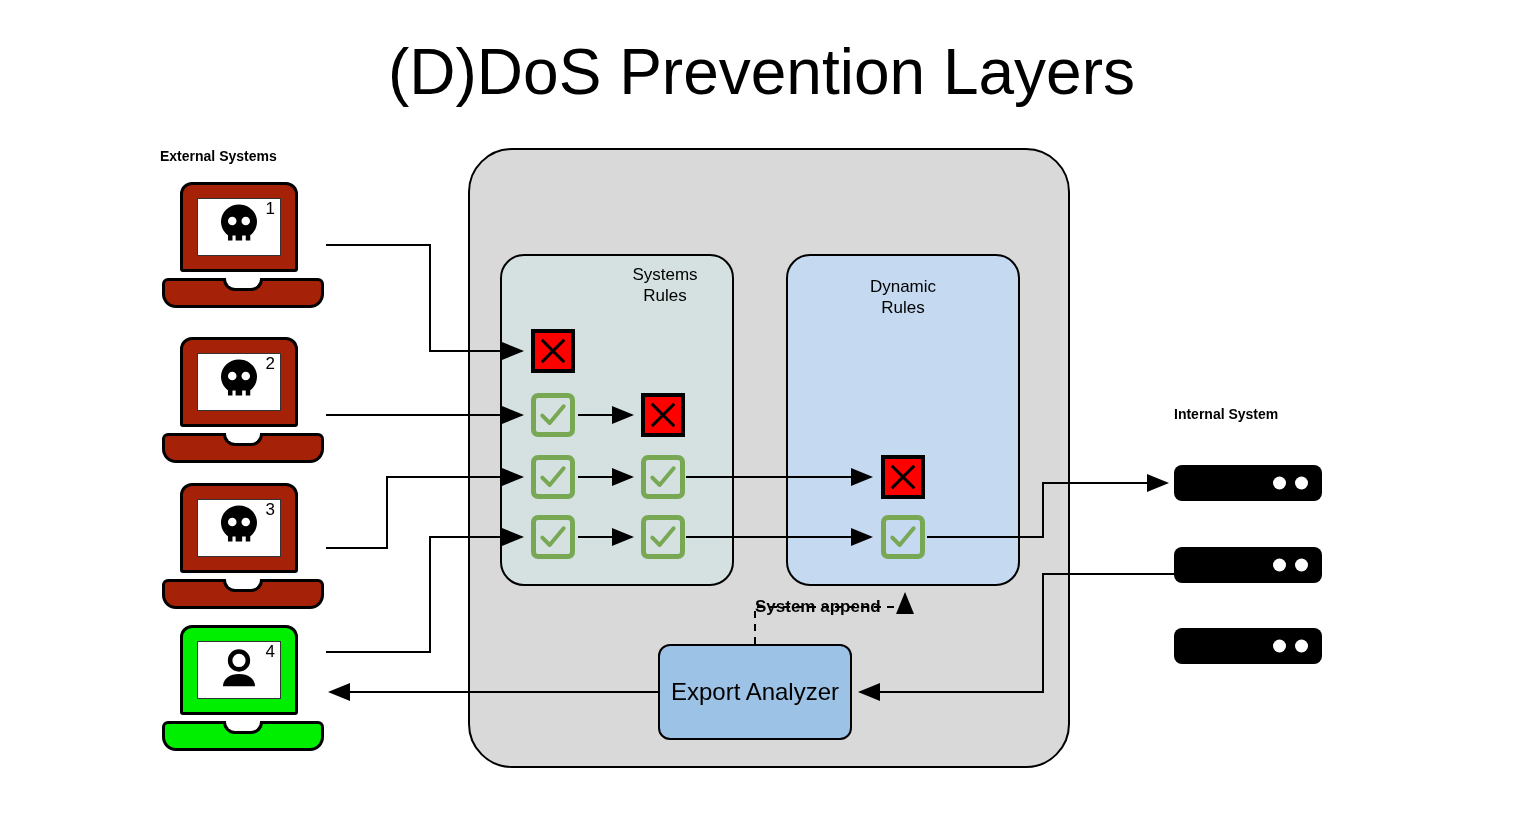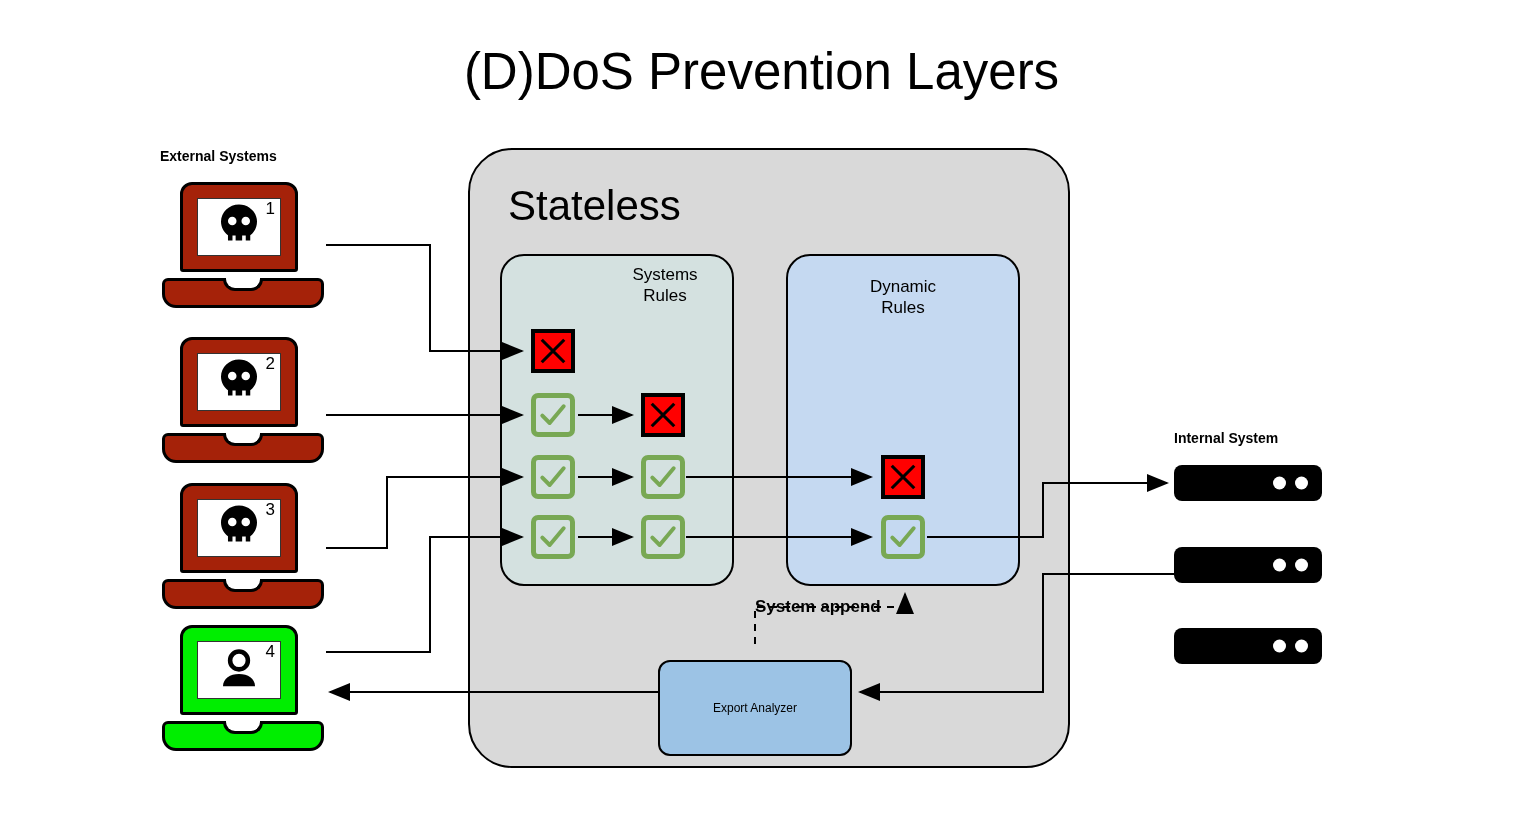--- a/index.html
+++ b/index.html
@@ -1,24 +1,24 @@
 <!DOCTYPE html>
 <html><head>
 <meta charset="utf-8">
 <style>
   html,body{margin:0;padding:0;background:#ffffff;}
   body{width:1523px;height:827px;position:relative;overflow:hidden;
        font-family:"Liberation Sans","DejaVu Sans",sans-serif;color:#000;}
   #stage{position:absolute;left:0;top:0;width:1523px;height:827px;}
   .abs{position:absolute;}
-  #title{left:0;top:40px;width:1523px;text-align:center;font-size:51px;line-height:64px;
+  #title{left:0;top:40px;width:1523px;text-align:center;font-size:64px;line-height:64px;
          font-weight:400;letter-spacing:0px;}
   .grouplabel{font-size:14px;font-weight:bold;}
   #ext-label{left:160px;top:148px;}
-  #int-label{left:1174px;top:430px;}
+  #int-label{left:1174px;top:406px;}
   
   .laptop{width:162px;height:130px;}
   .lid{position:absolute;left:18px;top:0;width:118px;height:90px;border:3px solid #000;
        border-radius:12px 12px 3px 3px;box-sizing:border-box;}
   .screen{position:absolute;left:14px;top:13px;right:14px;bottom:13px;background:#fff;
           border:1.5px solid #333;box-sizing:border-box;}
   .num{position:absolute;right:5px;top:1px;font-size:17px;line-height:18px;color:#000;}
   .base{position:absolute;left:0;top:96px;width:162px;height:30px;border:3px solid #000;
         border-radius:6px 6px 14px 14px;box-sizing:border-box;}
   .notch{position:absolute;left:50%;top:96px;transform:translateX(-50%);
@@ -39,23 +39,23 @@
   #h-stateless{left:508px;top:182px;}
   #h-stateful{left:816px;top:182px;}
   .collabel{font-size:17px;line-height:21px;text-align:center;width:120px;}
   #lbl-rfc{left:495px;top:264px;}
   #lbl-static{left:605px;top:264px;}
   #lbl-dynamic{left:843px;top:276px;}
   
   .mark{width:44px;height:44px;box-sizing:border-box;}
   .mark.x{background:#FF0000;border:4px solid #000;}
   .mark.ok{background:transparent;border:5px solid #78A854;border-radius:7px;}
-  #exp{left:658px;top:660px;width:194px;height:96px;background:#9CC3E5;border:2px solid #000;
+  #exp{left:658px;top:644px;width:194px;height:96px;background:#9CC3E5;border:2px solid #000;
        border-radius:12px;box-sizing:border-box;display:flex;align-items:center;
-       justify-content:center;font-size:12px;}
+       justify-content:center;font-size:24px;}
   #rules-append{left:755px;top:597px;font-size:17px;font-weight:bold;}
   
   .srv{width:148px;height:36px;background:#000;border-radius:8px;position:relative;}
   .srv i{position:absolute;top:50%;transform:translateY(-50%);width:13px;height:13px;
          background:#fff;border-radius:50%;}
   .srv i.a{right:36px;} .srv i.b{right:14px;}
   #svr1{left:1174px;top:465px;} #svr2{left:1174px;top:511px;} #svr3{left:1174px;top:556px;}
   svg.wires{position:absolute;left:0;top:0;width:1523px;height:827px;overflow:visible;}
 </style>
 </head>
@@ -63,21 +63,20 @@
 
 <div id="stage">
 
   <div class="abs" id="title">(D)DoS Prevention Layers</div>
 
   <div class="abs grouplabel" id="ext-label">External Systems</div>
   <div class="abs grouplabel" id="int-label">Internal System</div>
 
   <div class="abs" id="outer"></div>
 
-  <div class="abs bighead" id="h-stateless">Stateless</div>
 
   <div class="abs" id="stateless-box"></div>
   <div class="abs" id="stateful-box"></div>
 
   <div class="abs collabel" id="lbl-static">
     <div>Systems</div>
     <div>Rules</div>
   </div>
   <div class="abs collabel" id="lbl-dynamic">
     <div>Dynamic</div>

